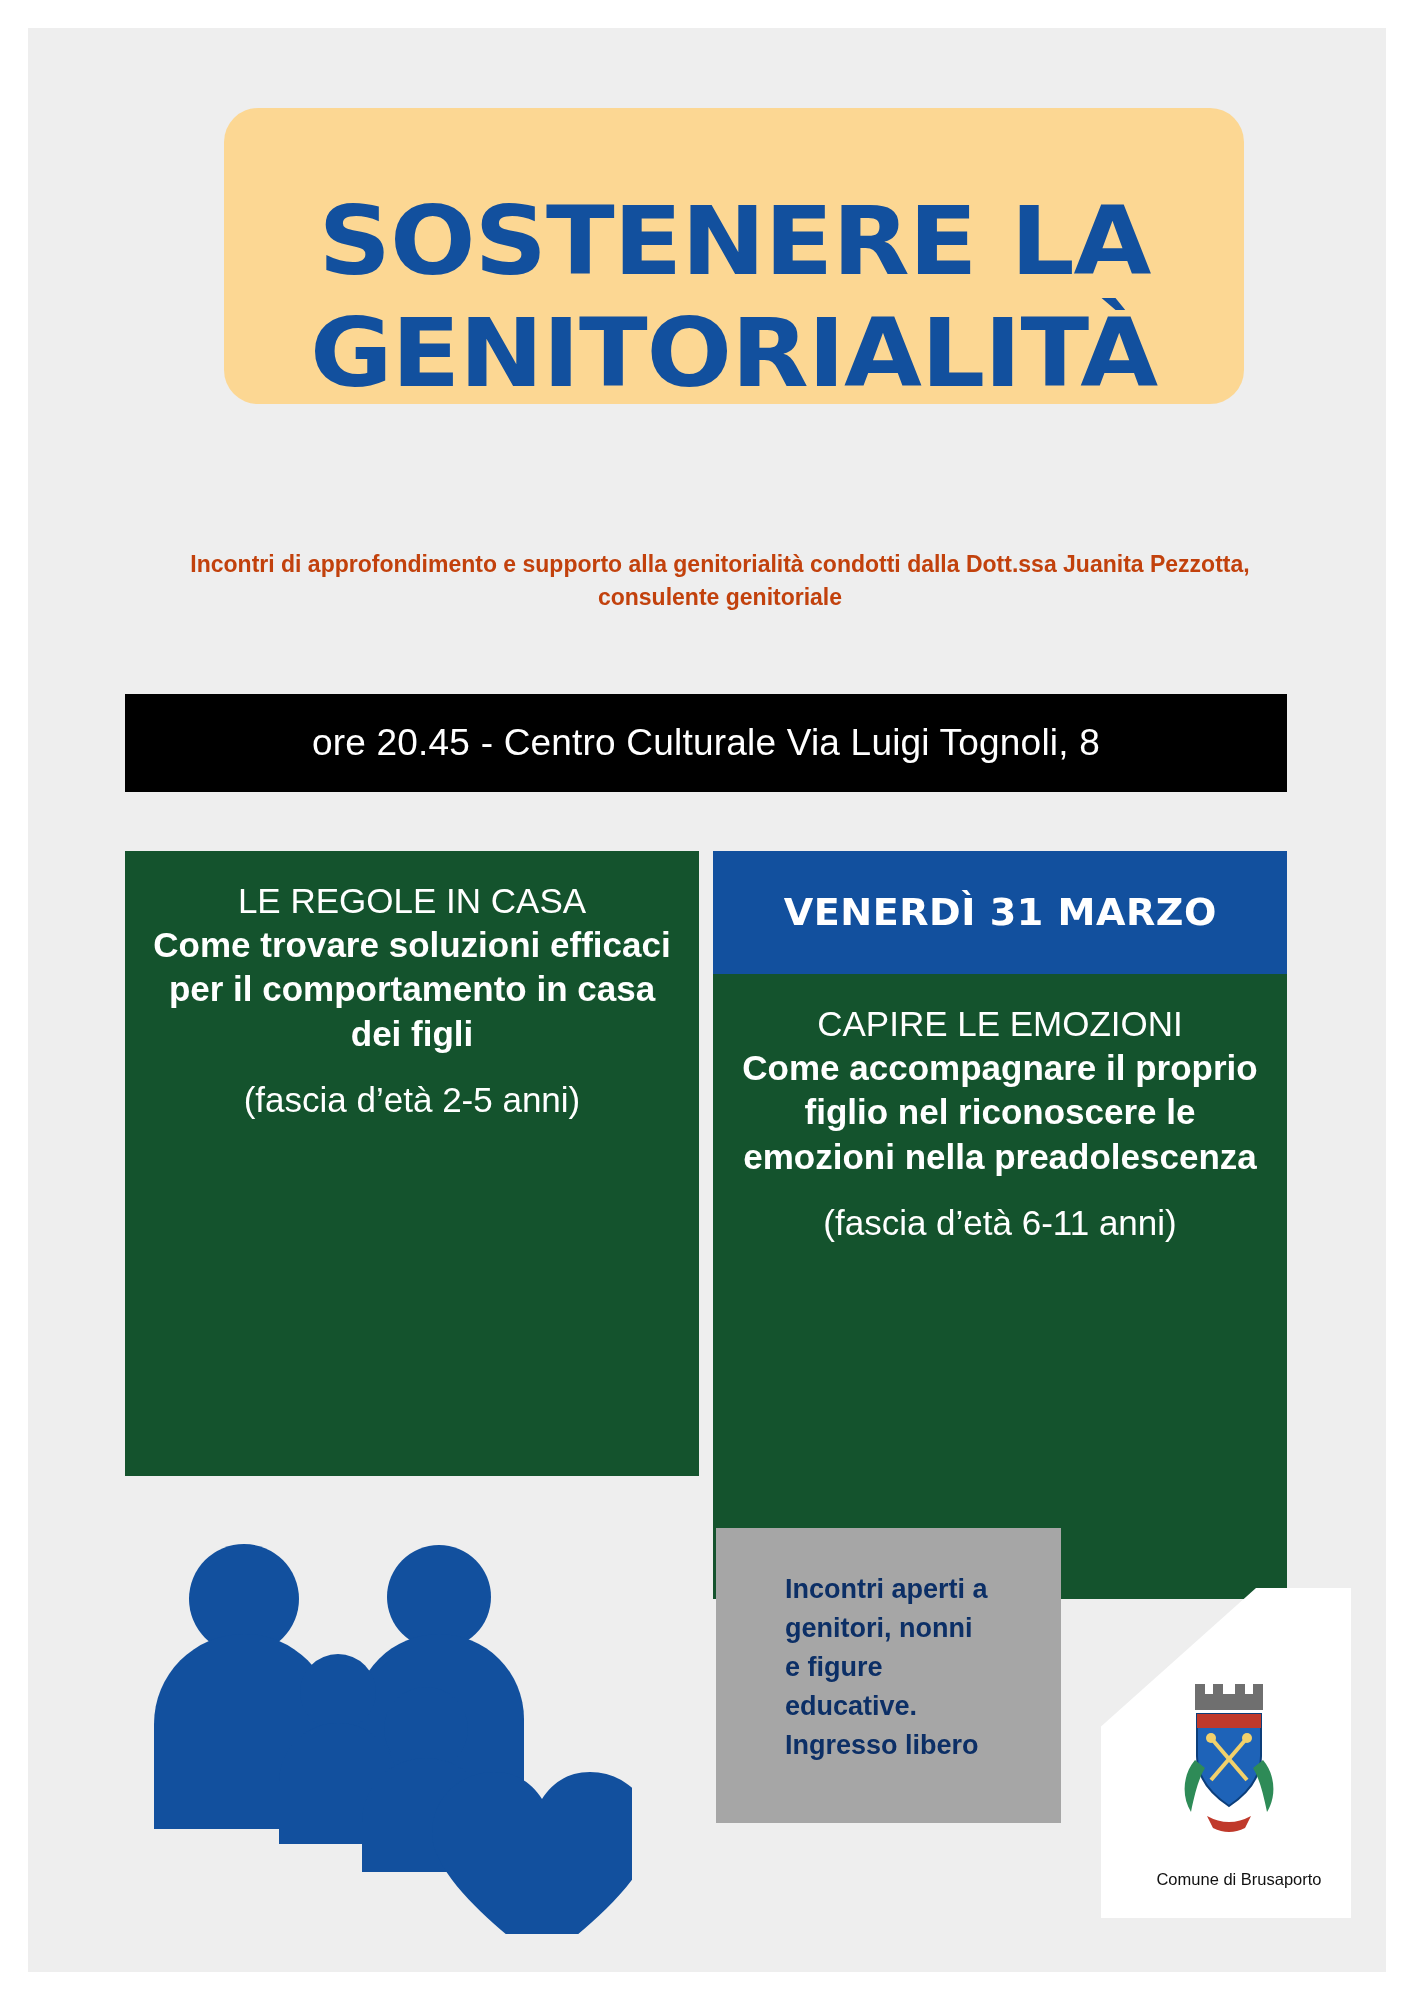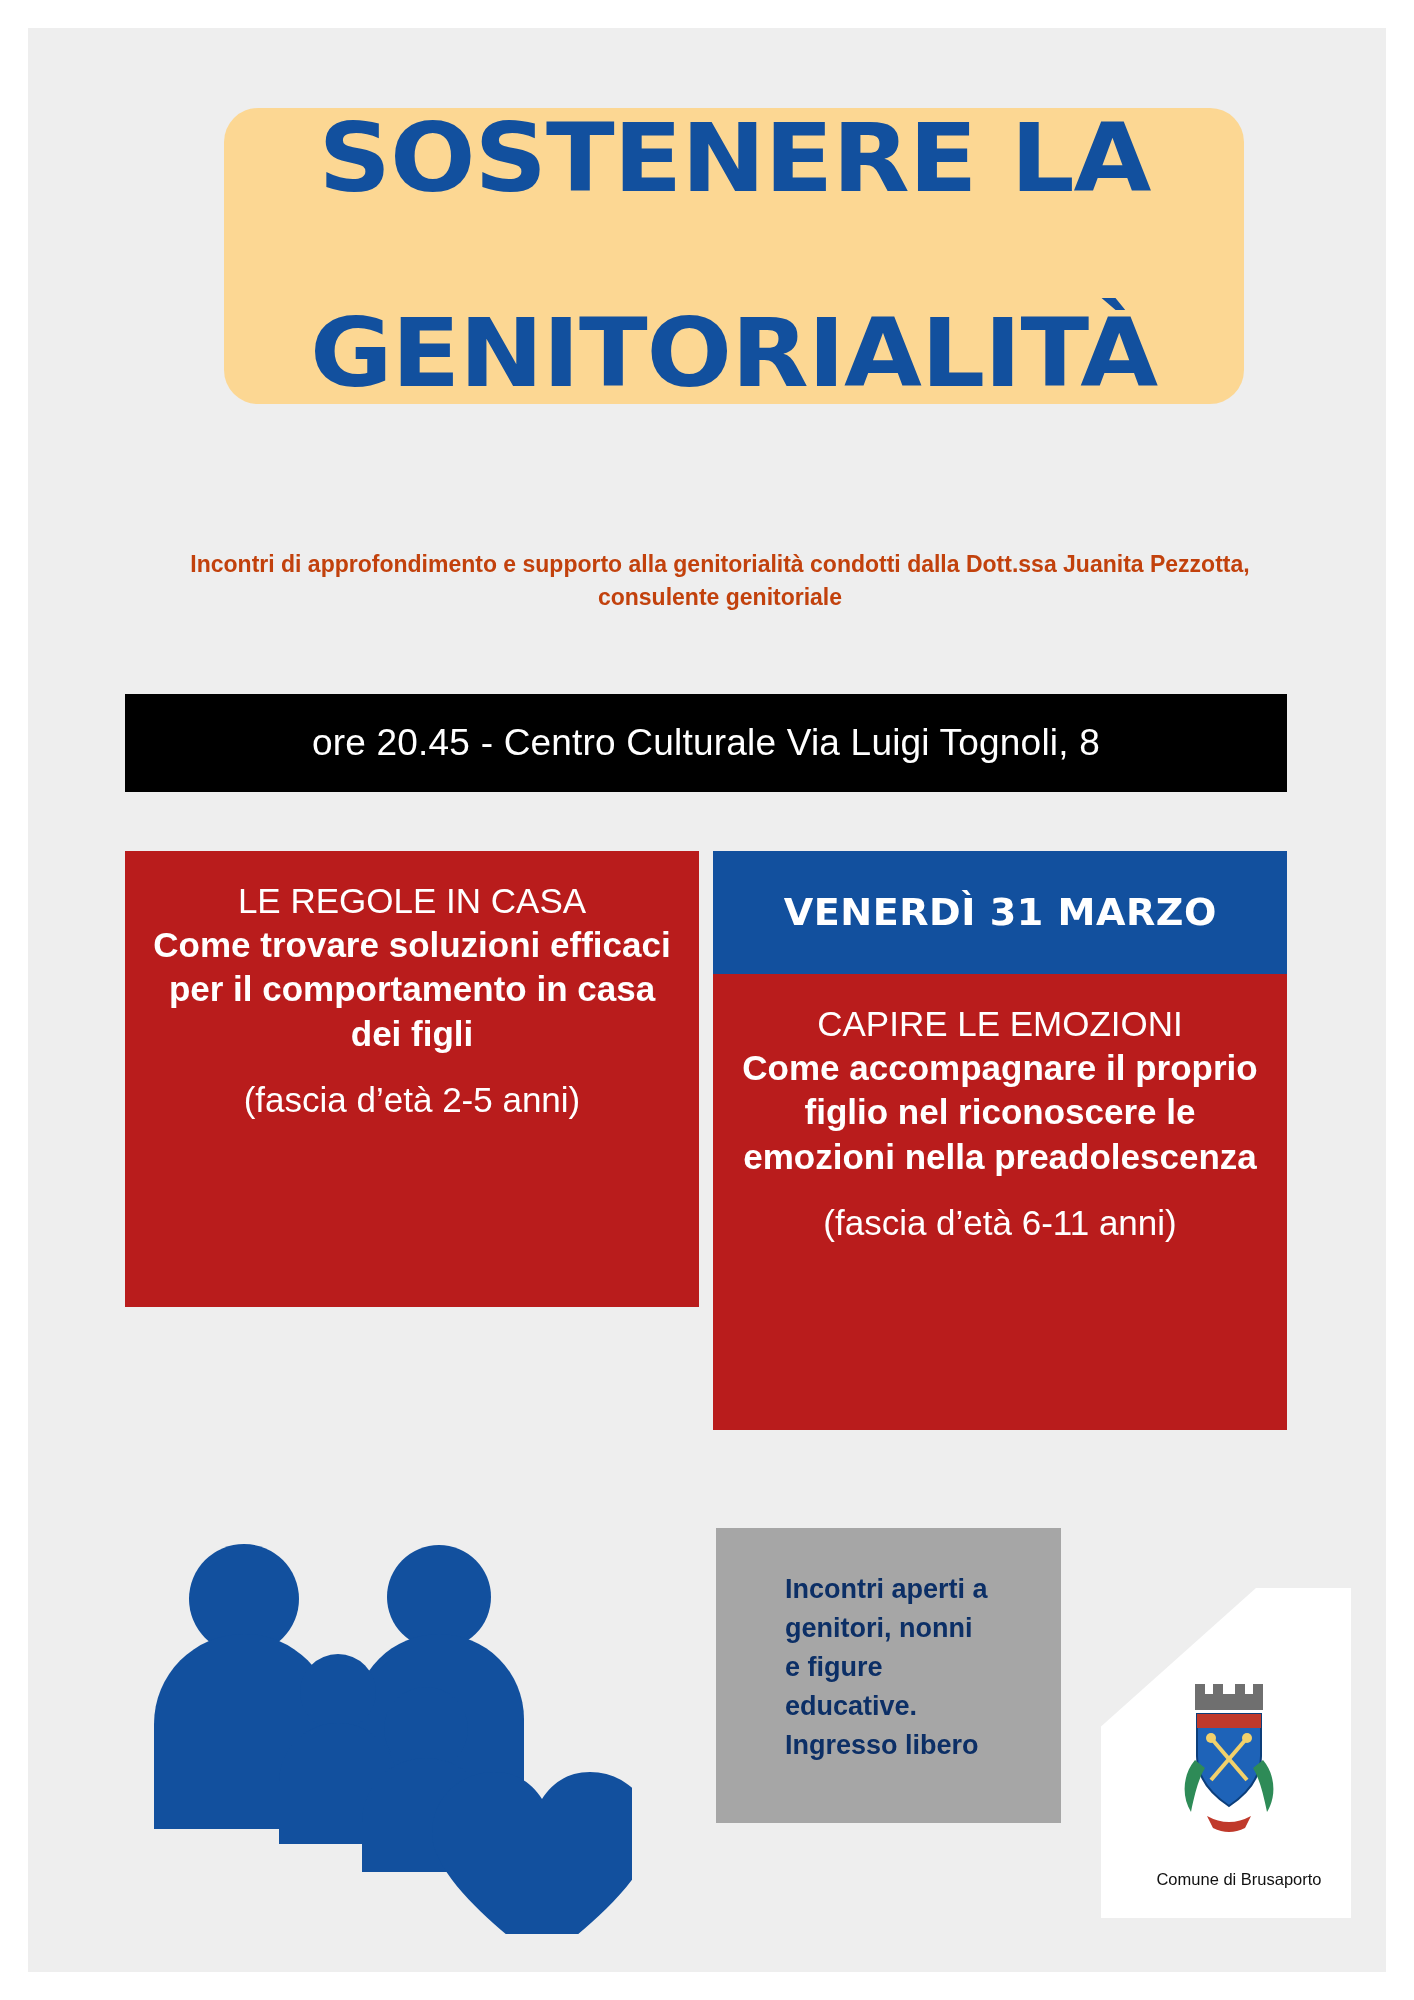--- a/index.html
+++ b/index.html
@@ -28,21 +28,22 @@
     position: absolute;
     left: 196px;
     top: 80px;
     width: 1020px;
     height: 296px;
     background: #fcd793;
     border-radius: 34px;
     display: flex;
     flex-direction: column;
     align-items: center;
-    justify-content: space-between;
+    justify-content: flex-end;
+    gap: 12px;
   }
   .title-line {
     color: #12509e;
     font-family: "DejaVu Sans", sans-serif;
     font-weight: bold;
     font-size: 95px;
     letter-spacing: -1px;
     line-height: 1.06;
     text-align: center;
     transform: scaleX(1.06);
@@ -104,22 +105,22 @@
   }
   .session-header .date-text {
     color: #ffffff;
     font-family: "DejaVu Sans", sans-serif;
     font-weight: bold;
     font-size: 37px;
     letter-spacing: 0.5px;
     transform: scaleX(1.03);
   }
   .session-body {
-    height: 456px;
-    background: #b91c1c;
+    height: 625px;
+    background: #14532d;
     padding: 28px 26px 0 26px;
     box-sizing: border-box;
     text-align: center;
     color: #ffffff;
   }
   .session-title {
     font-size: 35px;
     line-height: 1.25;
   }
   .session-desc {

